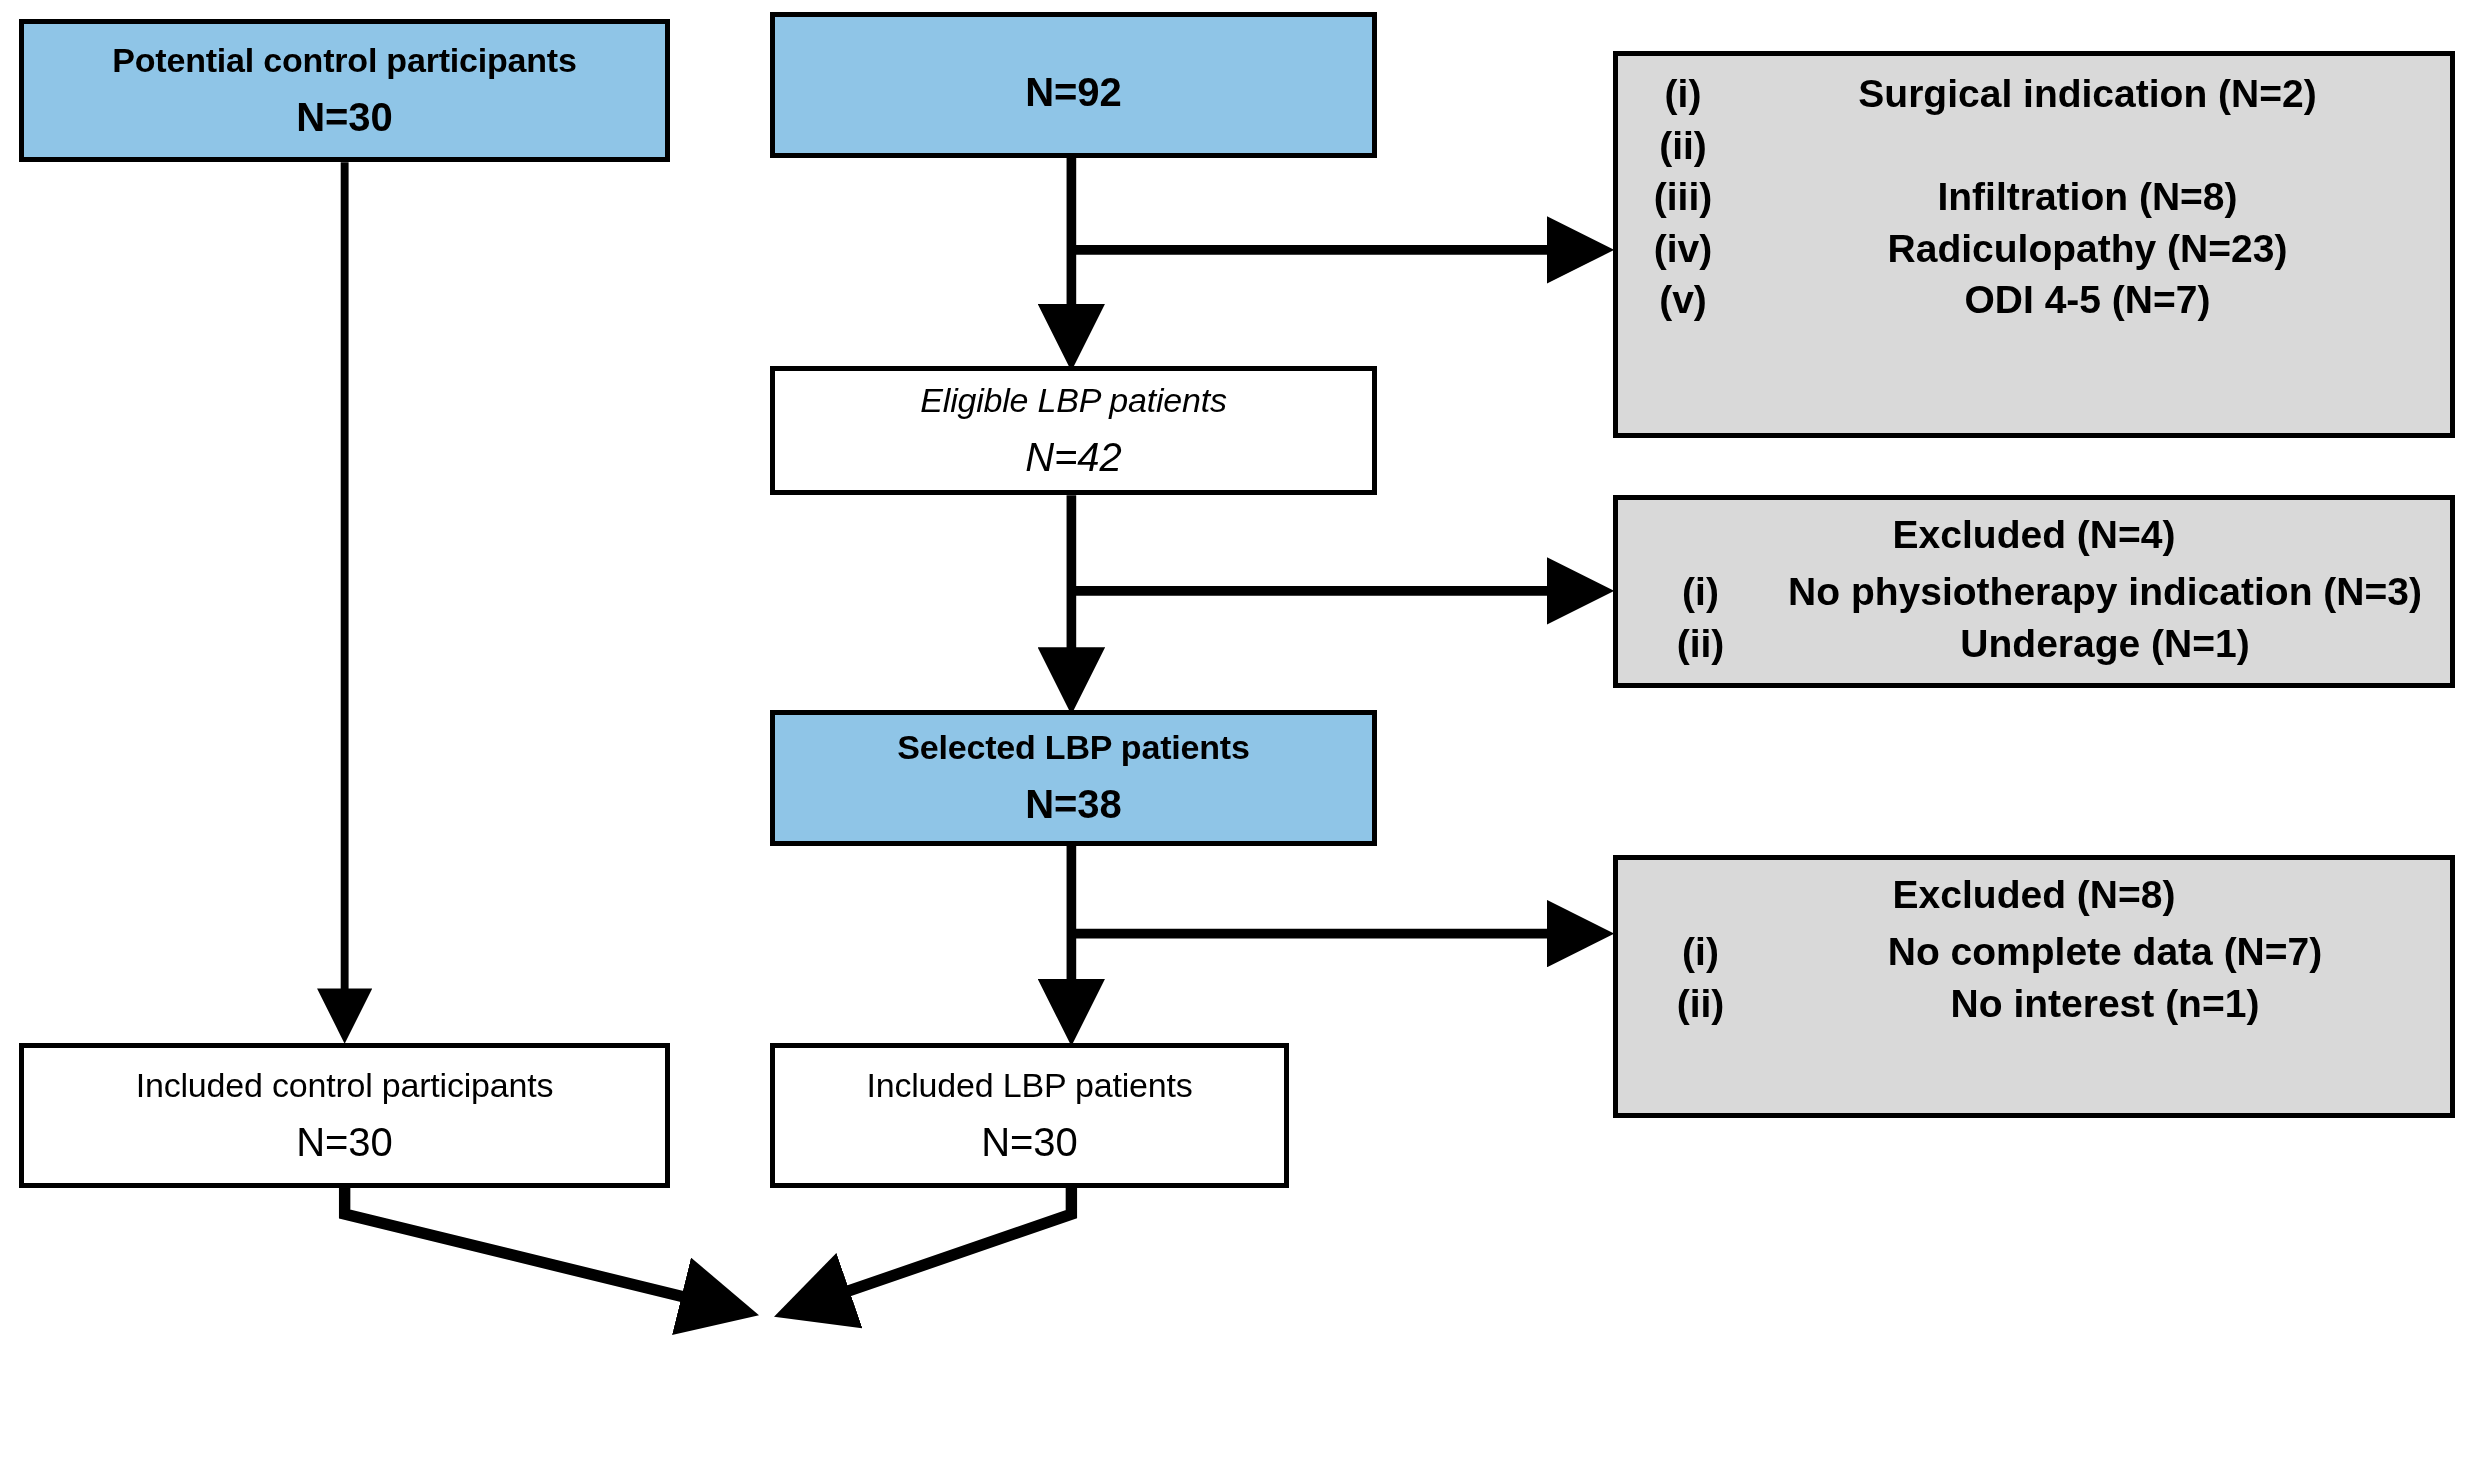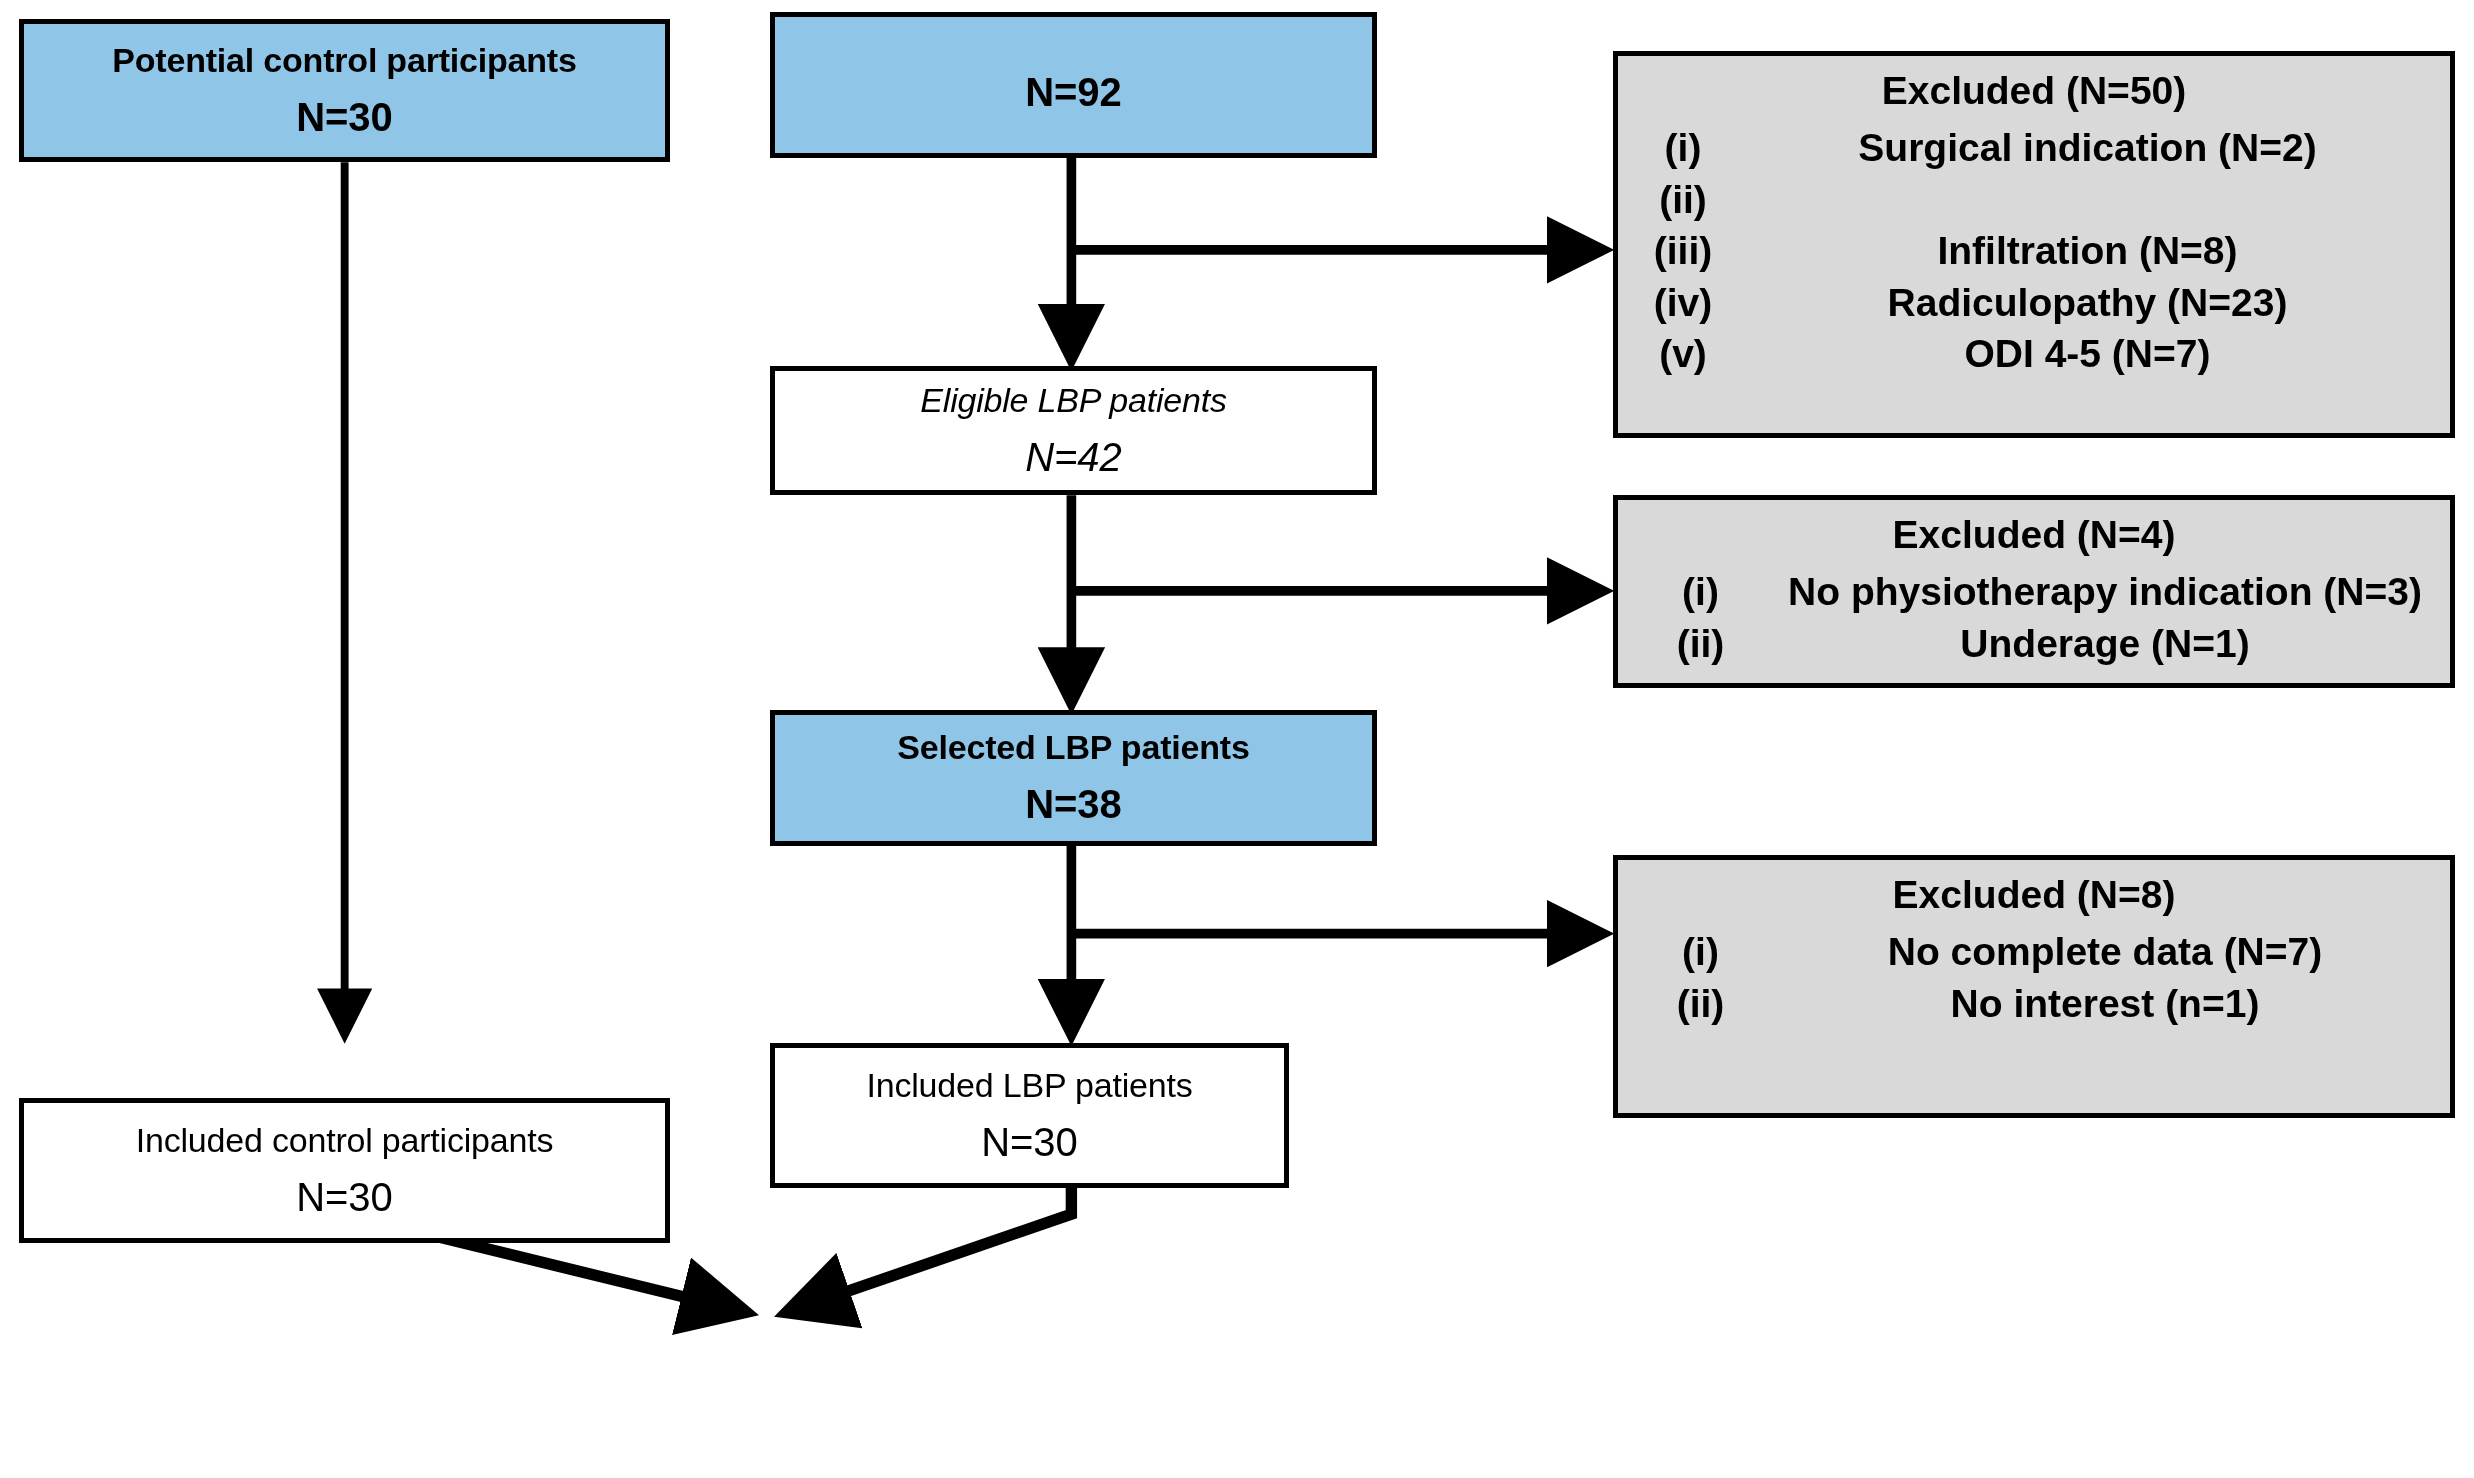--- a/index.html
+++ b/index.html
@@ -126,21 +126,20 @@
   <div class="node blue" style="left:19px; top:19px; width:651px; height:143px;">
     <div class="line1">Potential control participants</div>
     <div class="line2">N=30</div>
   </div>
 
   <div class="node blue" style="left:770px; top:12.3px; width:607px; height:146px;">
     <div class="line2">N=92</div>
   </div>
 
   <div class="node grey" style="left:1613px; top:51px; width:842px; height:387px;">
-    <div class="grey-title">Excluded (N=50)</div>
     <div class="grey-list">
       <div class="grey-row">
         <span class="marker">(i)</span>
         <span class="rtext">Surgical indication (N=2)</span>
       </div>
       <div class="grey-row">
         <span class="marker">(ii)</span>
       </div>
       <div class="grey-row">
         <span class="marker">(iii)</span>
@@ -188,21 +187,21 @@
         <span class="marker">(i)</span>
         <span class="rtext">No complete data (N=7)</span>
       </div>
       <div class="grey-row wide">
         <span class="marker">(ii)</span>
         <span class="rtext">No interest (n=1)</span>
       </div>
     </div>
   </div>
 
-  <div class="node white" style="left:19px; top:1098px; width:651px; height:145px;">
+  <div class="node white" style="left:19px; top:1043px; width:651px; height:145px;">
     <div class="line1">Included control participants</div>
     <div class="line2">N=30</div>
   </div>
 
   <div class="node white" style="left:770px; top:1043px; width:519px; height:145px;">
     <div class="line1">Included LBP patients</div>
     <div class="line2">N=30</div>
   </div>
 
 

